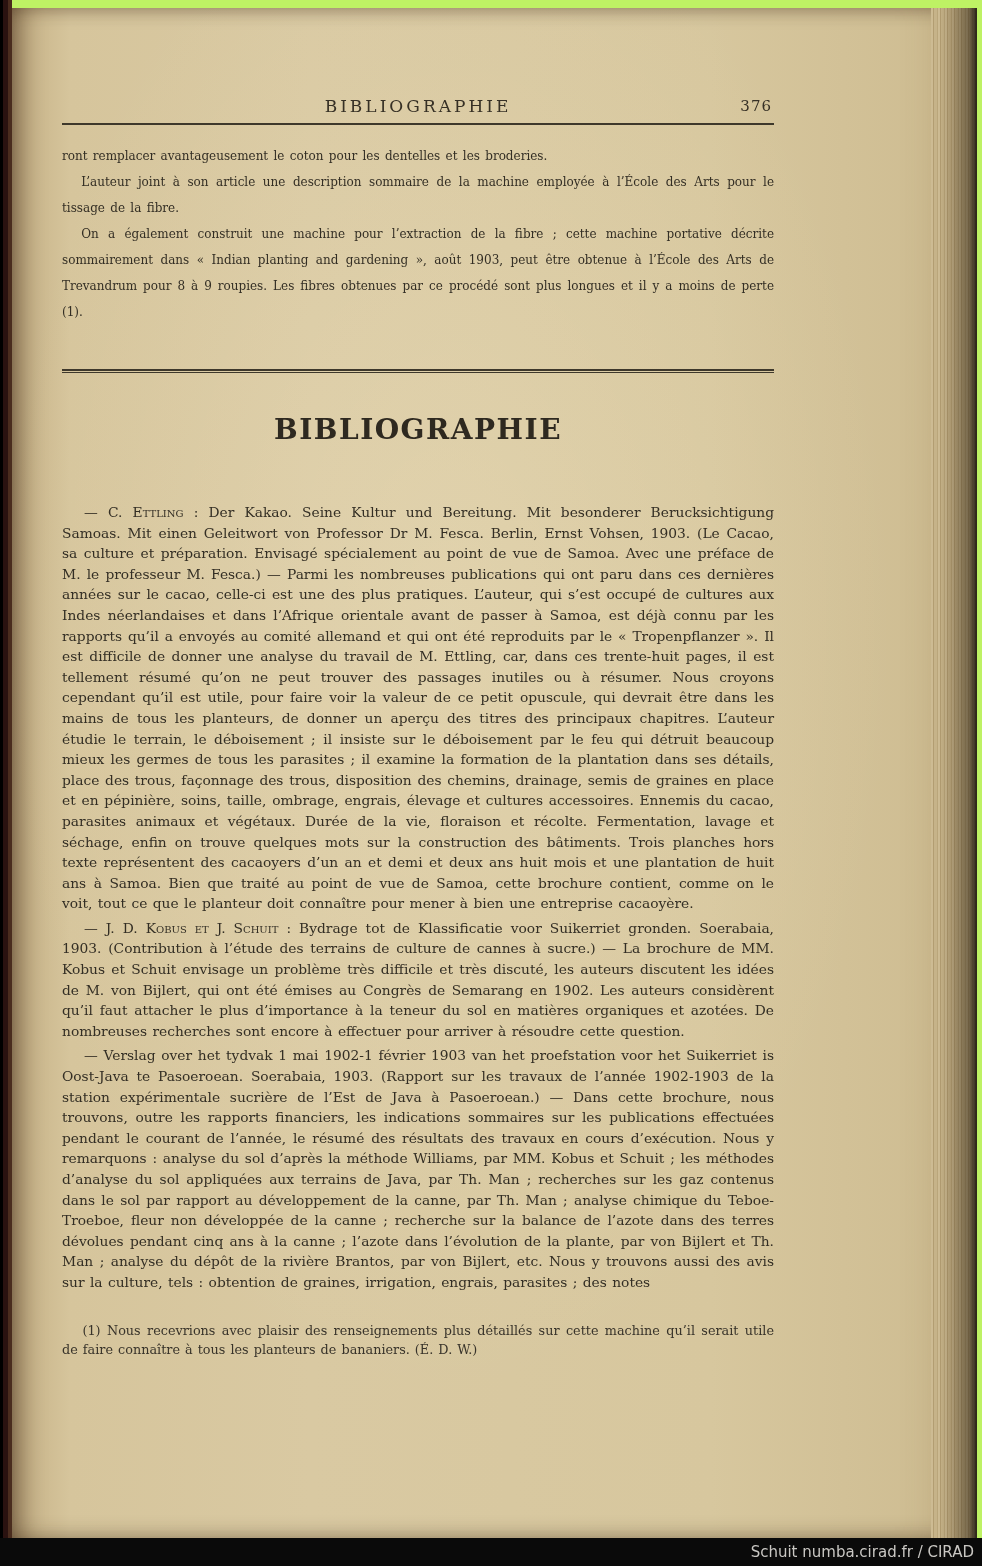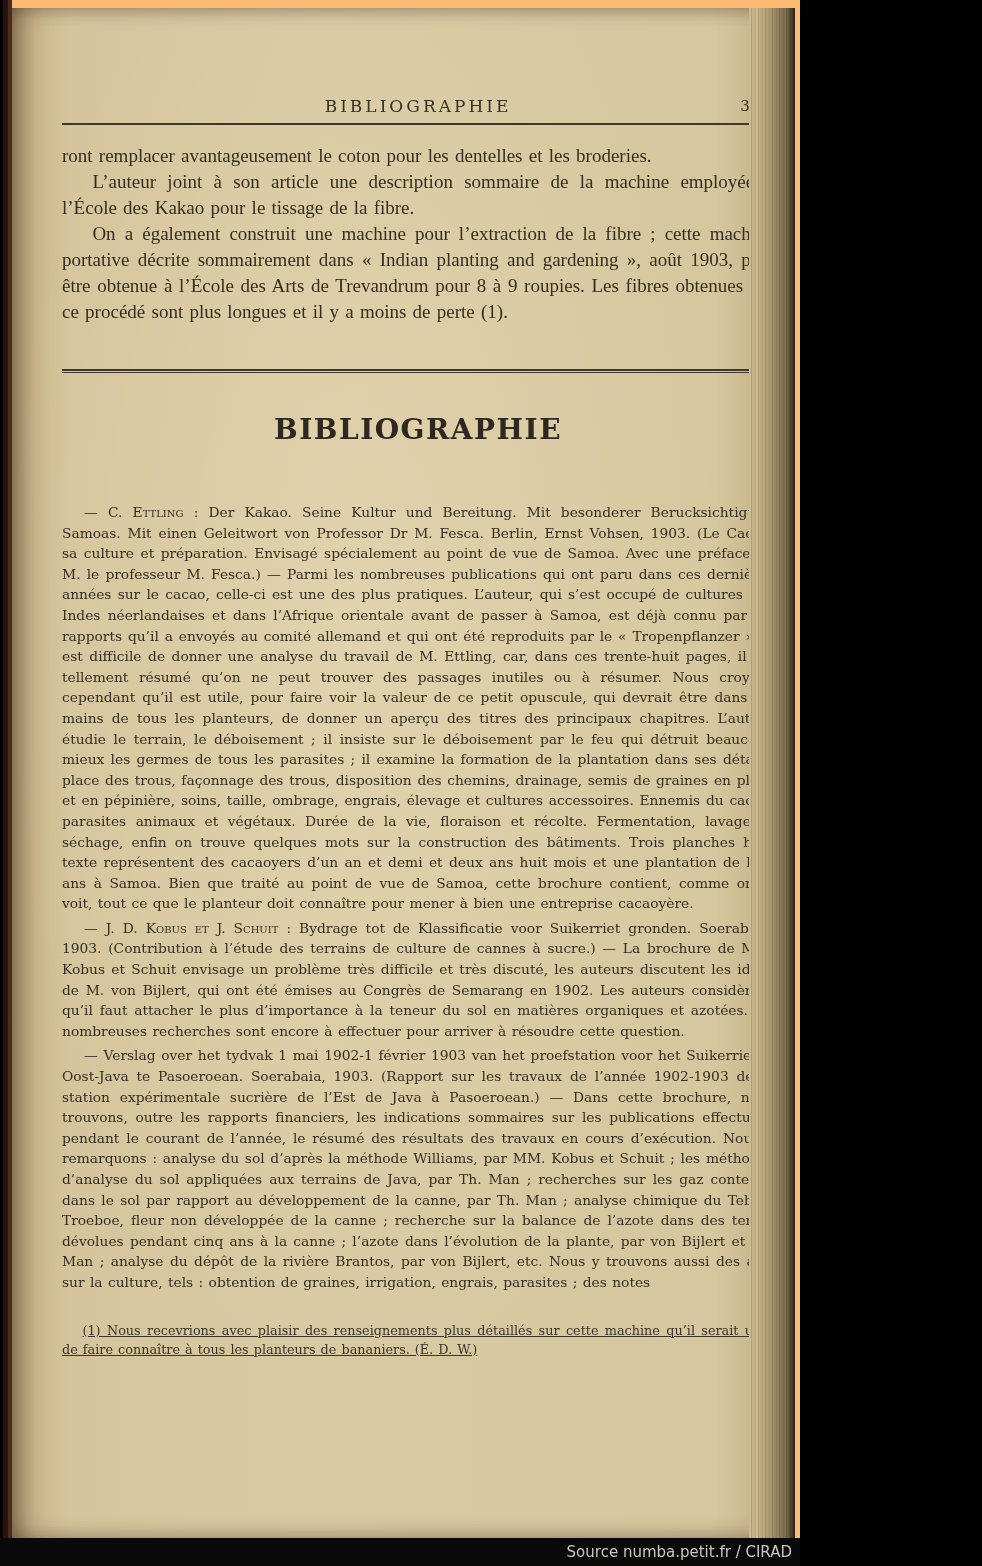--- a/index.html
+++ b/index.html
@@ -1,21 +1,21 @@
 <!DOCTYPE html>
 <html><head>
 <meta charset="utf-8">
 <style>
   * { box-sizing: border-box; }
   html, body { margin: 0; padding: 0; background: #000; }
   .scan {
     position: relative;
-    width: 800px;
+    width: 982px;
     height: 1566px;
-    background: #fdba74;
+    background: #bef264;
     overflow: hidden;
     font-family: "DejaVu Serif", "Liberation Serif", serif;
   }
   .spine {
     position: absolute;
     left: 0; top: 0; bottom: 0;
     width: 12px;
     background: linear-gradient(90deg, #000 0 3px, #2a1210 3px 8px, #4a2c1e 8px 12px);
     z-index: 3;
   }
@@ -61,26 +61,25 @@
     letter-spacing: 1px;
   }
   .header-rule {
     height: 2px;
     background: #3e382b;
     margin-top: 7px;
     margin-bottom: 18px;
   }
   .para {
     margin: 0;
-    font-size: 19px;
+    font-size: 12px;
     line-height: 26px;
     text-align: justify;
     text-indent: 1.6em;
     word-spacing: 1.5px;
-    font-family: Liberation Serif, serif;
   }
   .para.noindent { text-indent: 0; }
   .double-rule {
     margin-top: 44px;
     height: 4px;
     border-top: 2px solid #3e382b;
     border-bottom: 1px solid #3e382b;
   }
   .section-title {
     margin: 40px 0 56px 0;
@@ -101,21 +100,20 @@
   .entry .author { font-variant: small-caps; }
   .entry .btitle { font-weight: normal; }
   .footnote {
     margin: 28px 0 0 0;
     font-size: 12.8px;
     line-height: 19px;
     text-align: justify;
     text-indent: 1.6em;
     word-spacing: 1px;
     color: #38332a;
-    text-decoration: underline;
   }
   .bottom-bar {
     position: absolute;
     left: 0; right: 0; bottom: 0;
     height: 28px;
     background: #0a0a0a;
     z-index: 4;
     text-align: right;
   }
   .source {
@@ -136,35 +134,35 @@
   <div class="paper">
     <div class="text-block">
 
       <div class="running-header">
         <span class="rh-title">BIBLIOGRAPHIE</span>
         <span class="rh-num">376</span>
       </div>
       <div class="header-rule"></div>
 
       <p class="para noindent">ront remplacer avantageusement le coton pour les dentelles et les broderies.</p>
-      <p class="para">L’auteur joint à son article une description sommaire de la machine employée à l’École des Kakao pour le tissage de la fibre.</p>
+      <p class="para">L’auteur joint à son article une description sommaire de la machine employée à l’École des Arts pour le tissage de la fibre.</p>
       <p class="para">On a également construit une machine pour l’extraction de la fibre ; cette machine portative décrite sommairement dans « Indian planting and gardening », août 1903, peut être obtenue à l’École des Arts de Trevandrum pour 8 à 9 roupies. Les fibres obtenues par ce procédé sont plus longues et il y a moins de perte (1).</p>
 
       <div class="double-rule"></div>
 
       <h1 class="section-title">BIBLIOGRAPHIE</h1>
 
       <p class="entry"><span class="author">— C. Ettling : </span><span class="btitle">Der Kakao. Seine Kultur und Bereitung.</span><span class="ebody"> Mit besonderer Berucksichtigung Samoas. Mit einen Geleitwort von Professor Dr M. Fesca. Berlin, Ernst Vohsen, 1903. (Le Cacao, sa culture et préparation. Envisagé spécialement au point de vue de Samoa. Avec une préface de M. le professeur M. Fesca.) — Parmi les nombreuses publications qui ont paru dans ces dernières années sur le cacao, celle-ci est une des plus pratiques. L’auteur, qui s’est occupé de cultures aux Indes néerlandaises et dans l’Afrique orientale avant de passer à Samoa, est déjà connu par les rapports qu’il a envoyés au comité allemand et qui ont été reproduits par le « Tropenpflanzer ». Il est difficile de donner une analyse du travail de M. Ettling, car, dans ces trente-huit pages, il est tellement résumé qu’on ne peut trouver des passages inutiles ou à résumer. Nous croyons cependant qu’il est utile, pour faire voir la valeur de ce petit opuscule, qui devrait être dans les mains de tous les planteurs, de donner un aperçu des titres des principaux chapitres. L’auteur étudie le terrain, le déboisement ; il insiste sur le déboisement par le feu qui détruit beaucoup mieux les germes de tous les parasites ; il examine la formation de la plantation dans ses détails, place des trous, façonnage des trous, disposition des chemins, drainage, semis de graines en place et en pépinière, soins, taille, ombrage, engrais, élevage et cultures accessoires. Ennemis du cacao, parasites animaux et végétaux. Durée de la vie, floraison et récolte. Fermentation, lavage et séchage, enfin on trouve quelques mots sur la construction des bâtiments. Trois planches hors texte représentent des cacaoyers d’un an et demi et deux ans huit mois et une plantation de huit ans à Samoa. Bien que traité au point de vue de Samoa, cette brochure contient, comme on le voit, tout ce que le planteur doit connaître pour mener à bien une entreprise cacaoyère.</span></p>
 
       <p class="entry"><span class="author">— J. D. Kobus et J. Schuit : </span><span class="btitle">Bydrage tot de Klassificatie voor Suikerriet gronden.</span><span class="ebody"> Soerabaia, 1903. (Contribution à l’étude des terrains de culture de cannes à sucre.) — La brochure de MM. Kobus et Schuit envisage un problème très difficile et très discuté, les auteurs discutent les idées de M. von Bijlert, qui ont été émises au Congrès de Semarang en 1902. Les auteurs considèrent qu’il faut attacher le plus d’importance à la teneur du sol en matières organiques et azotées. De nombreuses recherches sont encore à effectuer pour arriver à résoudre cette question.</span></p>
 
       <p class="entry"><span class="author">— </span><span class="btitle">Verslag over het tydvak 1 mai 1902-1 février 1903 van het proefstation voor het Suikerriet is Oost-Java te Pasoeroean.</span><span class="ebody"> Soerabaia, 1903. (Rapport sur les travaux de l’année 1902-1903 de la station expérimentale sucrière de l’Est de Java à Pasoeroean.) — Dans cette brochure, nous trouvons, outre les rapports financiers, les indications sommaires sur les publications effectuées pendant le courant de l’année, le résumé des résultats des travaux en cours d’exécution. Nous y remarquons : analyse du sol d’après la méthode Williams, par MM. Kobus et Schuit ; les méthodes d’analyse du sol appliquées aux terrains de Java, par Th. Man ; recherches sur les gaz contenus dans le sol par rapport au développement de la canne, par Th. Man ; analyse chimique du Teboe-Troeboe, fleur non développée de la canne ; recherche sur la balance de l’azote dans des terres dévolues pendant cinq ans à la canne ; l’azote dans l’évolution de la plante, par von Bijlert et Th. Man ; analyse du dépôt de la rivière Brantos, par von Bijlert, etc. Nous y trouvons aussi des avis sur la culture, tels : obtention de graines, irrigation, engrais, parasites ; des notes</span></p>
 
       <p class="footnote">(1) Nous recevrions avec plaisir des renseignements plus détaillés sur cette machine qu’il serait utile de faire connaître à tous les planteurs de bananiers. (É. D. W.)</p>
 
     </div>
     <div class="page-edges"></div>
   </div>
 
   <div class="bottom-bar">
-    <span class="source">Source numba.petit.fr / CIRAD</span>
+    <span class="source">Schuit numba.cirad.fr / CIRAD</span>
   </div>
 </div>
 
 </body></html>

